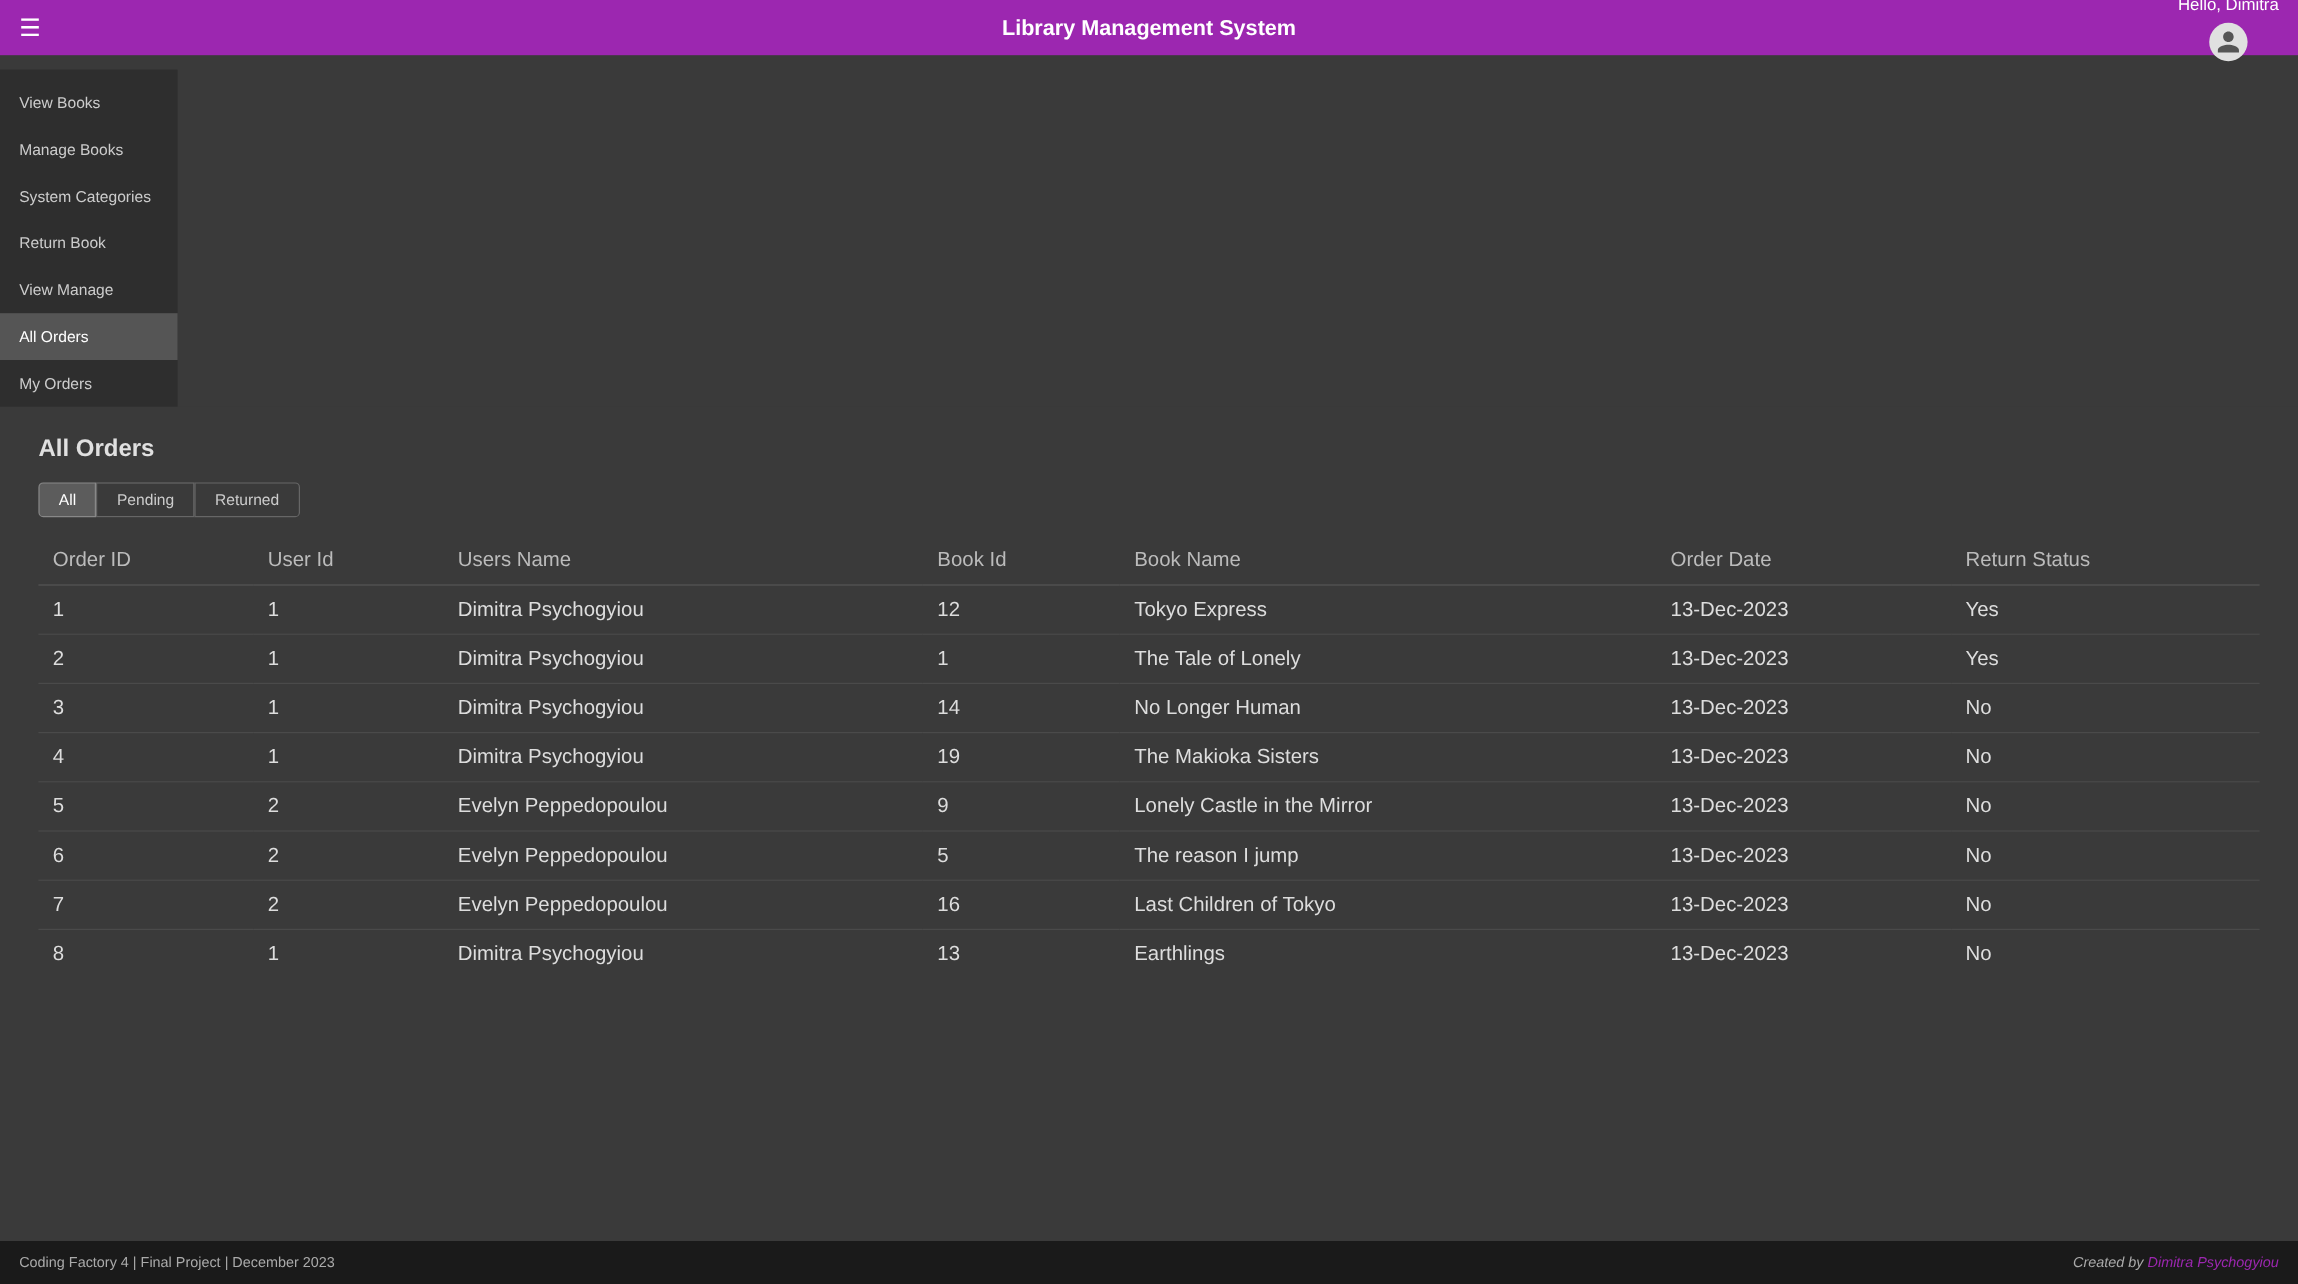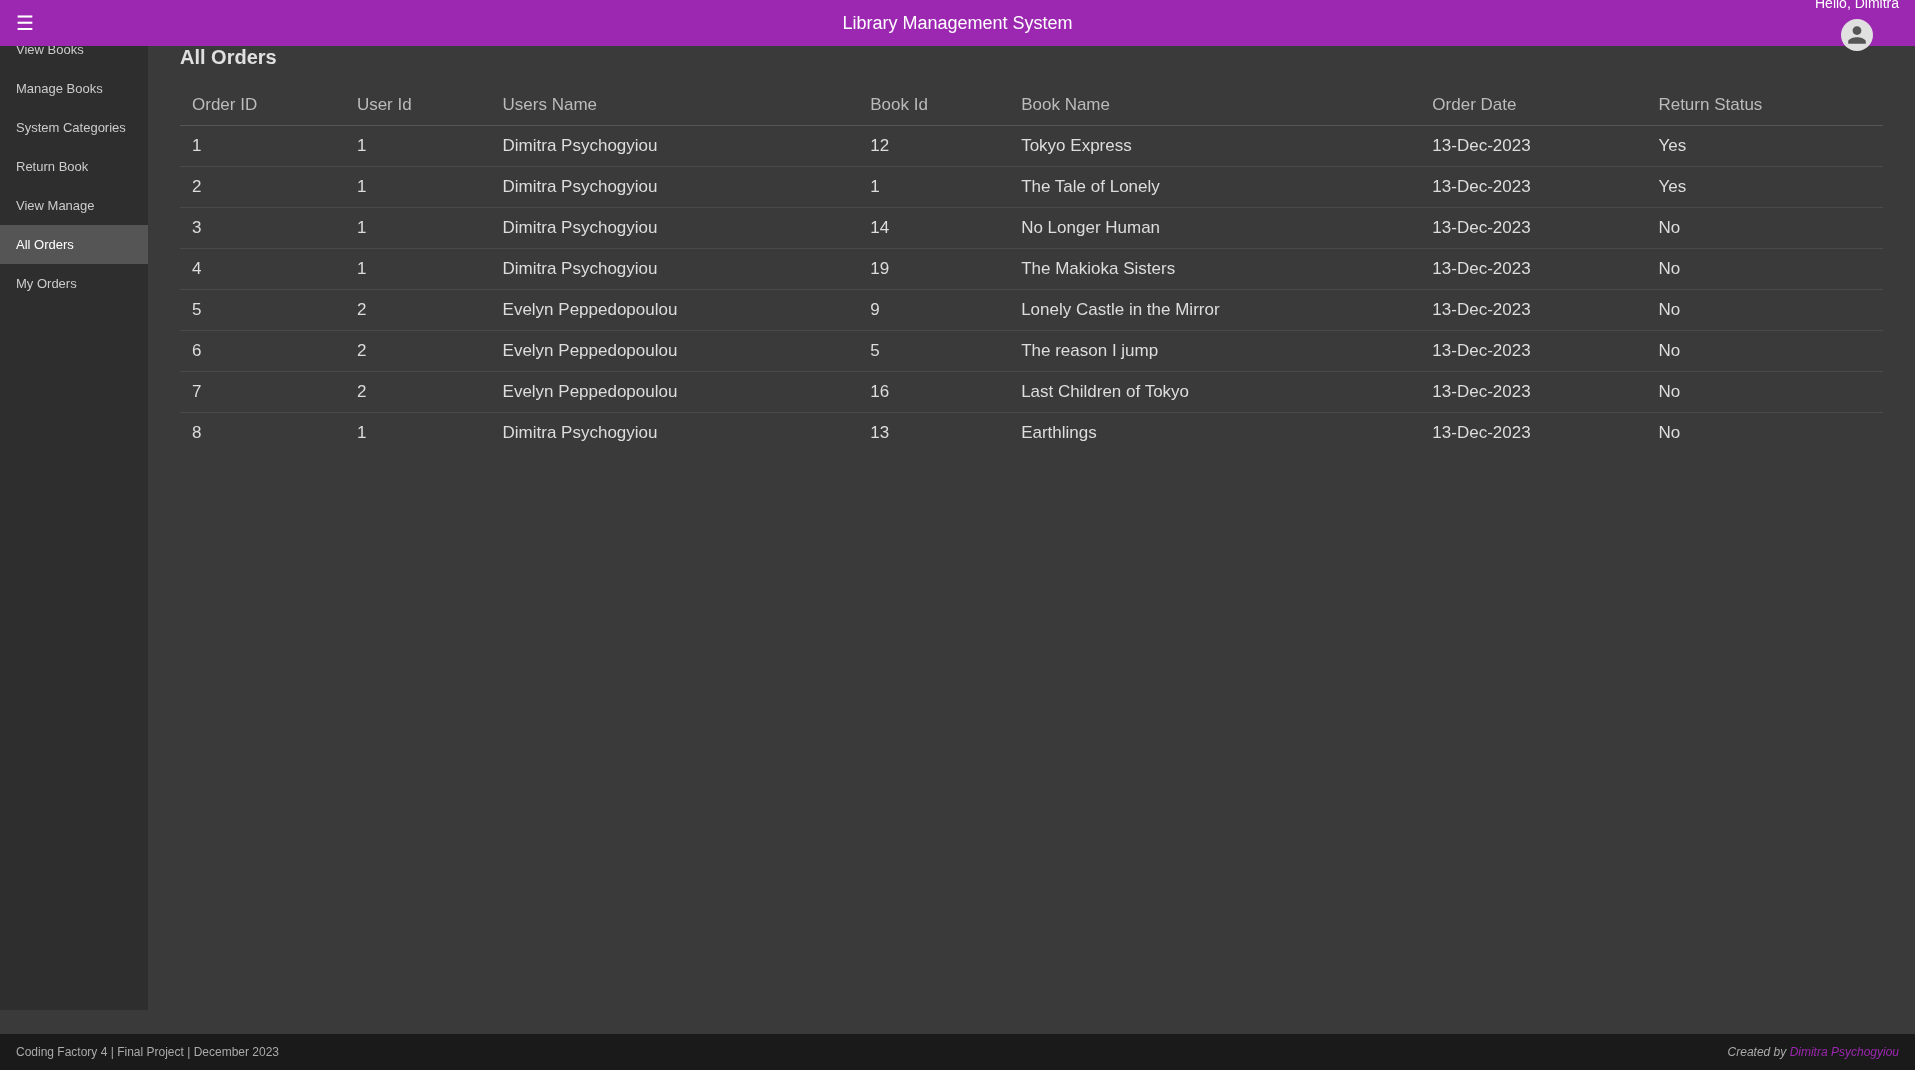--- a/index.html
+++ b/index.html
@@ -12,21 +12,21 @@
       display: flex;
       align-items: center;
       justify-content: space-between;
       padding: 0 16px;
       position: fixed;
       top: 0; left: 0; right: 0;
       z-index: 100;
     }
     .header-title {
       font-size: 18px;
-      font-weight: normal;
+      font-weight: bold;
       color: #fff;
       position: absolute;
       left: 50%;
       transform: translateX(-50%);
     }
     .header-menu-icon {
       color: #fff;
       font-size: 20px;
       cursor: pointer;
     }
@@ -46,22 +46,23 @@
       display: flex;
       align-items: center;
       justify-content: center;
       color: #555;
       font-size: 18px;
     }
 
     
     .layout {
       display: flex;
-      margin-top: 22px;
+      margin-top: 58px;
       min-height: calc(1070px - 46px - 36px);
+      flex-direction: column;
     }
 
     
     .sidebar {
       width: 148px;
       background: #2e2e2e;
       padding-top: 8px;
       flex-shrink: 0;
     }
     .sidebar-item {
@@ -194,20 +195,25 @@
       <span>All Orders</span>
     </div>
     <div class="sidebar-item">
       <span>My Orders</span>
     </div>
   </div>
 
   <div class="main">
     <div class="page-title">All Orders</div>
 
+    <div class="tabs">
+      <button class="tab-btn active">All</button>
+      <button class="tab-btn">Pending</button>
+      <button class="tab-btn">Returned</button>
+    </div>
 
     <table class="orders-table">
       <thead>
         <tr>
           <th>Order ID</th>
           <th>User Id</th>
           <th>Users Name</th>
           <th>Book Id</th>
           <th>Book Name</th>
           <th>Order Date</th>

